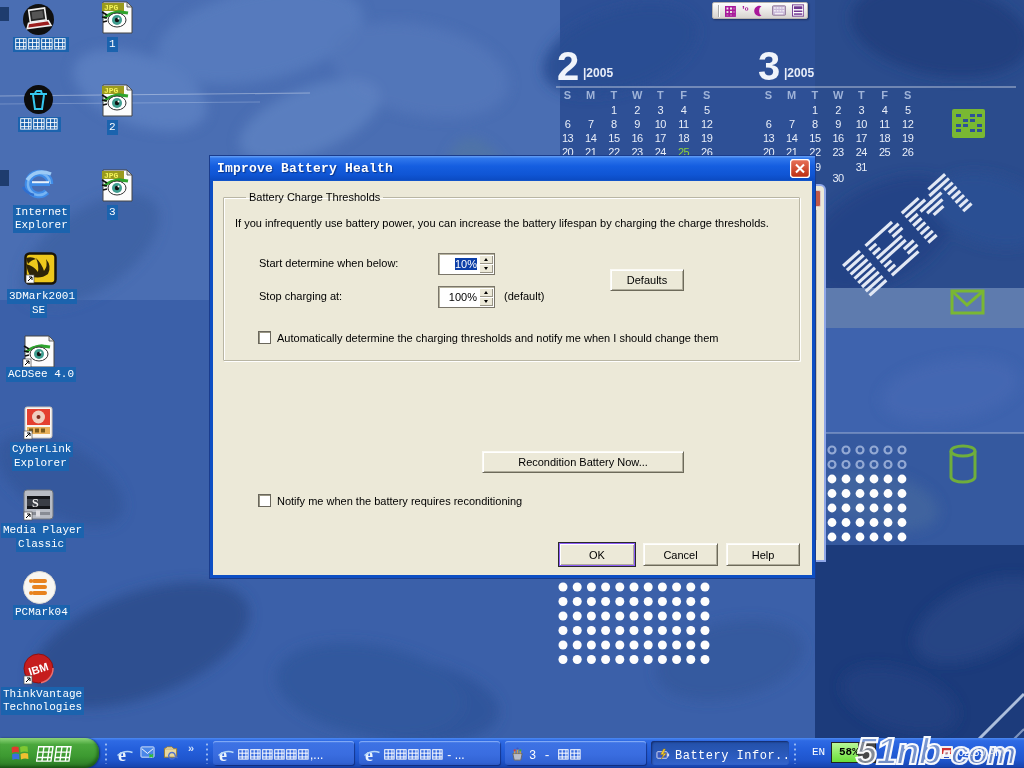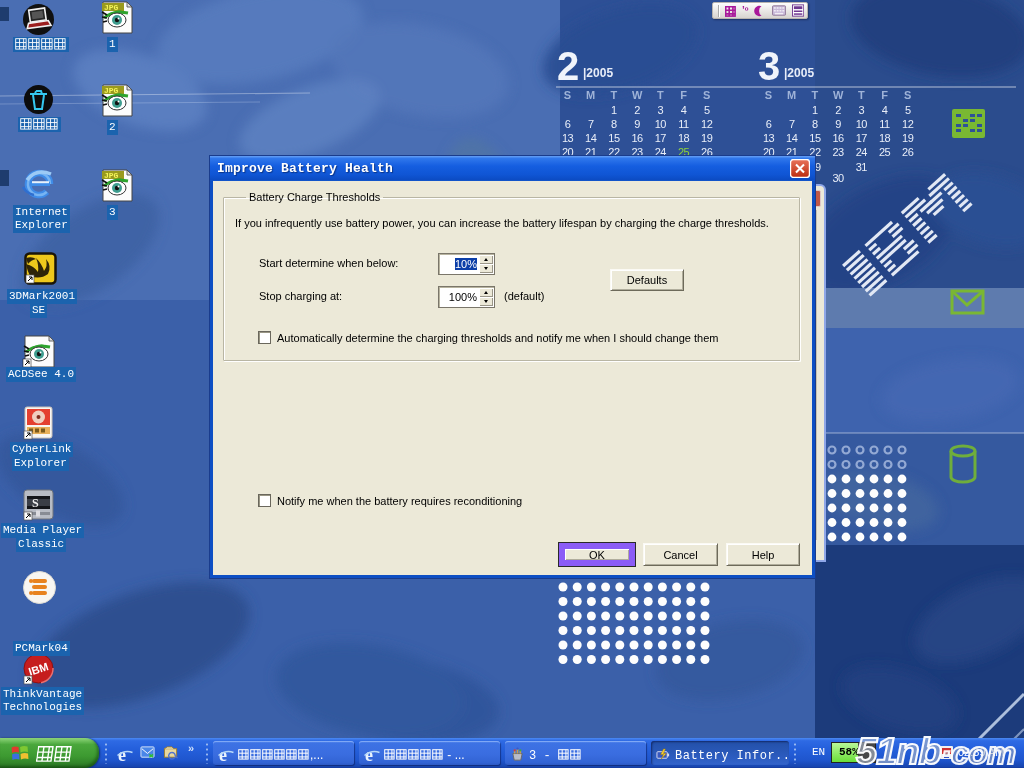--- a/index.html
+++ b/index.html
@@ -20,21 +20,21 @@
 .t11{position:absolute;font:11px "Liberation Sans";color:#000;white-space:nowrap}
 .spin{position:absolute;width:57px;height:22px;background:#fff;border:1px solid #7a766a;box-shadow:inset 1px 1px 0 #b8b4a0}
 .spin span{position:absolute;right:17px;top:4px;font:11px "Liberation Sans"}
 .spin .sel{background:#0b3ea8;color:#fff}
 .sb{position:absolute;right:1px;top:1px;width:14px;height:9px;background:#ece9d8;box-shadow:inset 1px 1px 0 #fff,inset -1px -1px 0 #9a9688;display:flex;align-items:center;justify-content:center}
 .sb.sb2{top:10px;height:9px}
 b.up{border-left:2.5px solid transparent;border-right:2.5px solid transparent;border-bottom:3.5px solid #000}
 b.dn{border-left:2.5px solid transparent;border-right:2.5px solid transparent;border-top:3.5px solid #000}
 .btn{position:absolute;background:#ece9d8;border:1px solid #6d6a5a;border-top-color:#fbfaf4;border-left-color:#fbfaf4;box-shadow:inset 1px 1px 0 #fff,inset -1px -1px 0 #b0ad9c;
  font:11px "Liberation Sans";color:#000;text-align:center;display:flex;align-items:center;justify-content:center}
-.btn.def{border:6px solid #8b5cf6;box-shadow:0 0 0 1px #2a2a2a,inset 1px 1px 0 #fff,inset -1px -1px 0 #b0ad9c}
+.btn.def{border:1px solid #8b5cf6;box-shadow:0 0 0 1px #2a2a2a,inset 1px 1px 0 #fff,inset -1px -1px 0 #b0ad9c}
 .cb{position:absolute;width:13px;height:13px;background:#fff;border:1px solid #6a675c;box-shadow:inset 1px 1px 0 #999684}
 #tb{position:absolute;left:0;top:738px;width:1024px;height:30px;background:linear-gradient(180deg,#4b8af3 0%,#2e6ae4 9%,#2560dc 35%,#1f55cd 74%,#1846b0 95%,#15399b 100%)}
 #startbtn{position:absolute;left:0;top:0;width:99px;height:30px;border-radius:0 14px 14px 0;
  background:linear-gradient(180deg,#8ed67a 0%,#4aa73c 22%,#3d9a31 60%,#2e7d26 92%,#276e20 100%);
  box-shadow:inset -2px -2px 3px rgba(0,40,0,0.4),1px 0 2px rgba(0,0,30,0.5);padding:5px 0 0 10px;font-style:italic}
 .tsep{position:absolute;top:4px;width:4px;height:22px;background-image:radial-gradient(circle at 50% 50%, #9ab8f0 1px, transparent 1.2px);background-size:4px 5px}
 .qlicon{position:absolute;top:7px}
 .tbtn{position:absolute;top:3px;height:24px;border-radius:3px;background:linear-gradient(180deg,#5f8ff0 0%,#3d72e4 10%,#3a6de0 55%,#3263d4 90%,#2c59c4 100%);
  box-shadow:inset 0 1px 0 #7fa8f5,1px 1px 1px rgba(0,0,40,0.4);padding:4px 0 0 5px;white-space:nowrap;overflow:hidden}
 .tbtn.pressed{background:linear-gradient(180deg,#2350a8 0%,#2c5cc0 70%,#3263cc 100%);box-shadow:inset 1px 1px 2px rgba(0,0,40,0.5)}
@@ -521,21 +521,21 @@
         </g>
       </svg></div>
     <div class="lbl" style="left:13px;top:205px;">Internet<br>Explorer</div>
     <div class="lbl" style="left:7px;top:289px;">3DMark2001</div>
     <div class="lbl" style="left:30px;top:303px;">SE</div>
     <div class="lbl" style="left:6px;top:367px;">ACDSee 4.0</div>
     <div class="lbl" style="left:10px;top:442px;">CyberLink</div>
     <div class="lbl" style="left:12px;top:456px;">Explorer</div>
     <div class="lbl" style="left:1px;top:523px;font-family:Liberation Mono, monospace;">Media Player</div>
     <div class="lbl" style="left:16px;top:537px;">Classic</div>
-    <div class="lbl" style="left:13px;top:605px;margin-top:36px;">PCMark04</div>
+    <div class="lbl" style="left:13px;top:605px;">PCMark04</div>
     <div class="lbl" style="left:1px;top:687px;">ThinkVantage<br>Technologies</div>
     <div class="lbl" style="left:107px;top:37px;">1</div>
     <div class="lbl" style="left:107px;top:120px;">2</div>
     <div class="lbl" style="left:107px;top:205px;">3</div>
 
 <div id="bgwin"></div>
 <div id="dlg">
  <div id="ttl">
         <span id="ttltxt">Improve Battery Health</span>
   <div id="xbtn"><svg width="20" height="19" viewBox="0 0 20 19">
@@ -571,20 +571,21 @@
             <b class="up"></b>
           </div>
           <div class="sb sb2">
             <b class="dn"></b>
           </div>
         </div>
   <div class="t11" style="left:291px;top:109px">(default)</div>
   <div class="btn" style="left:397px;top:88px;width:74px;height:22px">Defaults</div>
   <div class="cb" style="left:45px;top:150px"></div>
   <div class="t11" style="left:64px;top:151px">Automatically determine the charging thresholds and notify me when I should change them</div>
+  <div class="btn" style="left:269px;top:270px;width:202px;height:22px">Recondition Battery Now...</div>
   <div class="cb" style="left:45px;top:313px"></div>
   <div class="t11" style="left:64px;top:314px">Notify me when the battery requires reconditioning</div>
   <div class="btn def" style="left:346px;top:362px;width:76px;height:23px">OK</div>
   <div class="btn" style="left:430px;top:362px;width:75px;height:23px">Cancel</div>
   <div class="btn" style="left:513px;top:362px;width:74px;height:23px">Help</div>
  </div>
 </div>
 
 <div id="tb">
  <div id="startbtn"><svg width="20" height="20" viewBox="0 0 20 20" style="vertical-align:-5px">

